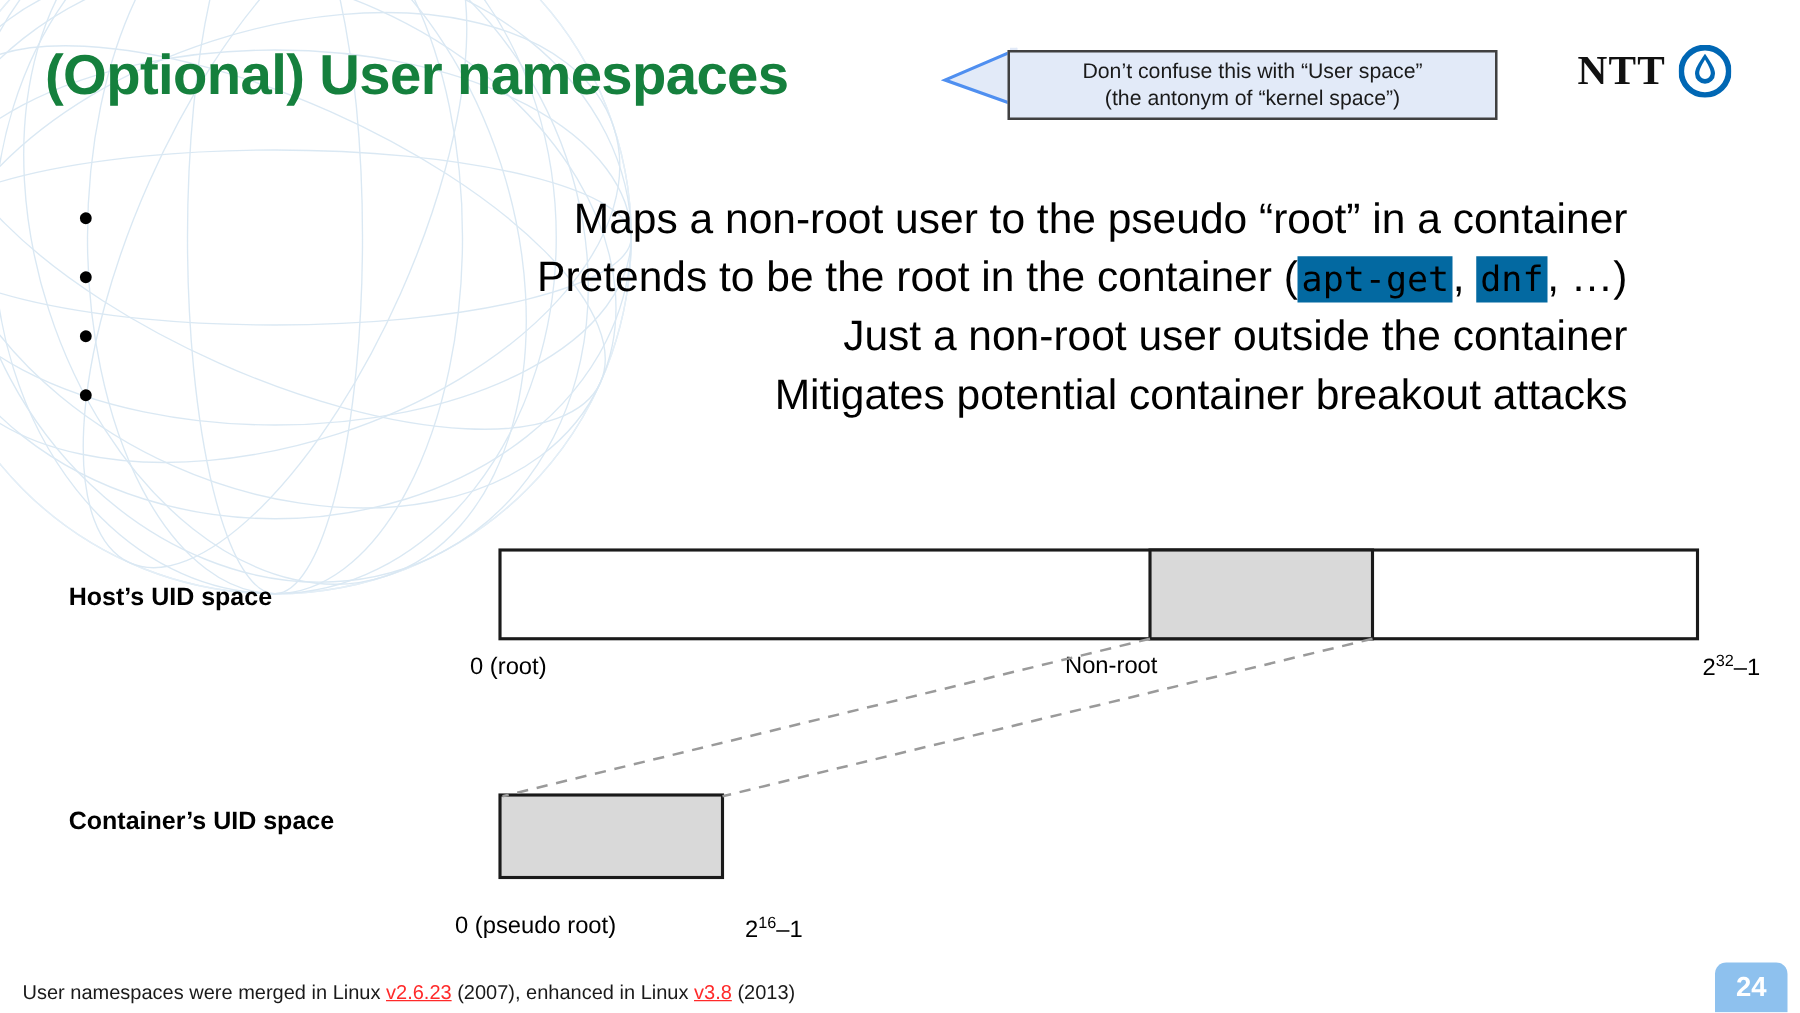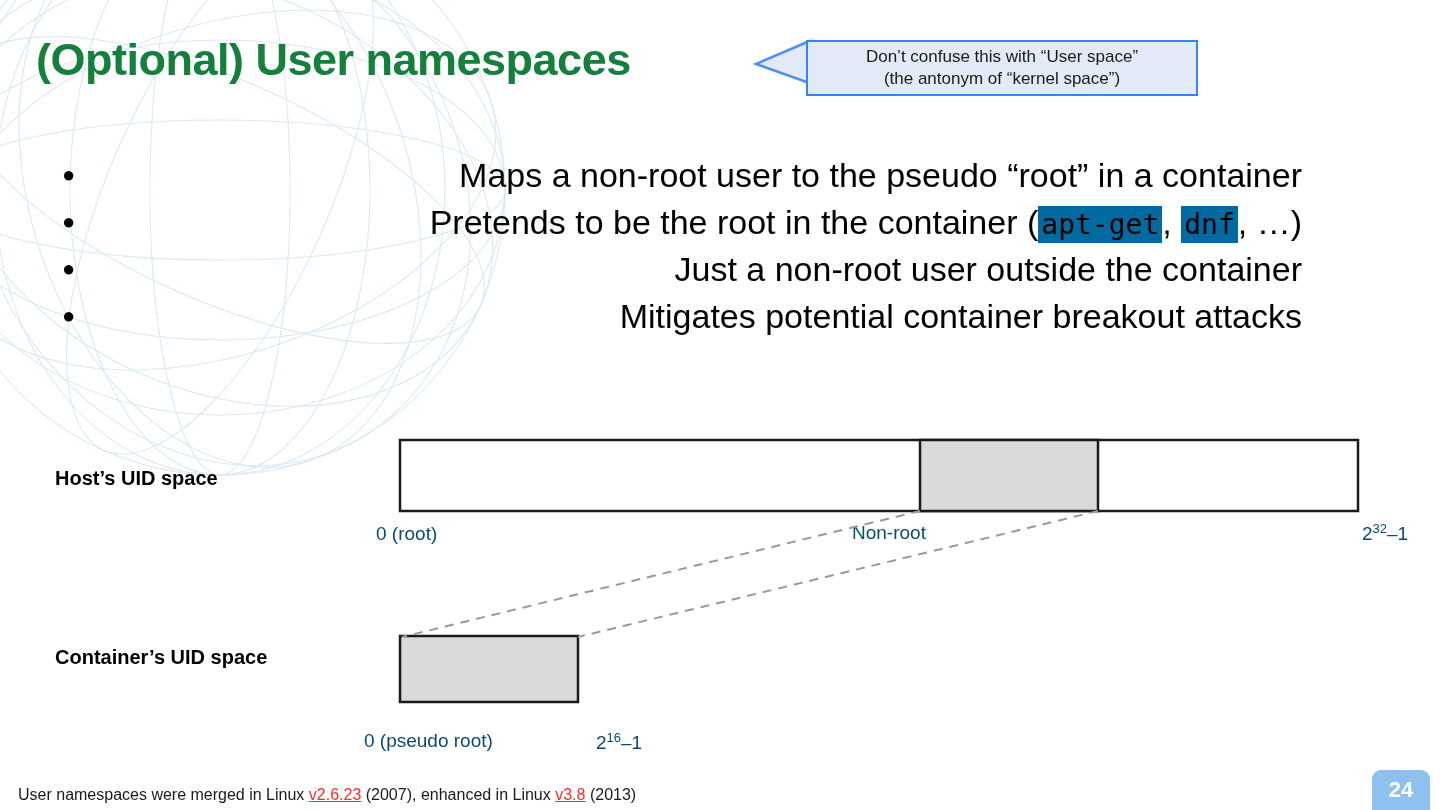--- a/index.html
+++ b/index.html
@@ -43,21 +43,21 @@
   }
 
   
   #callout {
     position: absolute;
     left: 806px;
     top: 40px;
     width: 392px;
     height: 56px;
     background: #e2eaf8;
-    border: 2px solid #3b82f6;
+    border: 2px solid #404040;
     box-sizing: border-box;
   }
   #callout-text {
     position: absolute;
     left: 0;
     top: 0;
     width: 100%;
     height: 100%;
     display: flex;
     flex-direction: column;
@@ -137,21 +137,21 @@
     font-weight: bold;
     color: #000;
     white-space: nowrap;
   }
   #host-label   { left: 55px;  top: 467px; }
   #cont-label   { left: 55px;  top: 646px; }
 
   .axis-label {
     position: absolute;
     font-size: 19px;
-    color: #0c4a6e;
+    color: #000000;
     white-space: nowrap;
   }
   #host-min-label  { left: 376px;  top: 523px; }
   #host-nonroot    { left: 852px;  top: 522px; }
   #host-max-label  { left: 1362px; top: 521px; }
   #cont-min-label  { left: 364px;  top: 730px; }
   #cont-max-label  { left: 560px;  top: 730px; margin-left: 36px; }
   .sup { font-size: 13px; vertical-align: super; }
 
   
@@ -221,20 +221,28 @@
     <rect x="56" y="0" width="8" height="50" fill="#e2eaf8"></rect>
   </svg>
 
   <div id="callout">
     <div id="callout-text">
       <span>Don’t confuse this with “User space”</span>
       <span>(the antonym of “kernel space”)</span>
     </div>
   </div>
 
+  <div id="ntt-logo">
+    <span id="ntt-wordmark">NTT</span>
+    <svg width="42" height="42" viewBox="0 0 42 42">
+      <circle cx="21" cy="21" r="19" fill="none" stroke="#0067b4" stroke-width="4.6"></circle>
+      <path d="M21 7 C15.5 15 13 19 13 23 a8 8 0 0 0 16 0 c0 -4 -2.5 -8 -8 -16 z" fill="#0067b4"></path>
+      <path d="M21 11.5 C17.8 17 16.4 19.8 16.4 22.6 a4.6 4.6 0 0 0 9.2 0 c0 -2.8 -1.4 -5.6 -4.6 -11.1 z" fill="#ffffff"></path>
+    </svg>
+  </div>
 
   <div id="bullets">
       <div class="bullet-row">
         <span class="bullet-dot">●</span>
         <span class="bullet-text"><span>Maps a non-root user to the pseudo “root” in a container</span></span>
       </div>
       <div class="bullet-row">
         <span class="bullet-dot">●</span>
         <span class="bullet-text"><span>Pretends to be the root in the container (</span><code class="kbd">apt-get</code><span>, </span><code class="kbd">dnf</code><span>, …)</span></span>
       </div>

